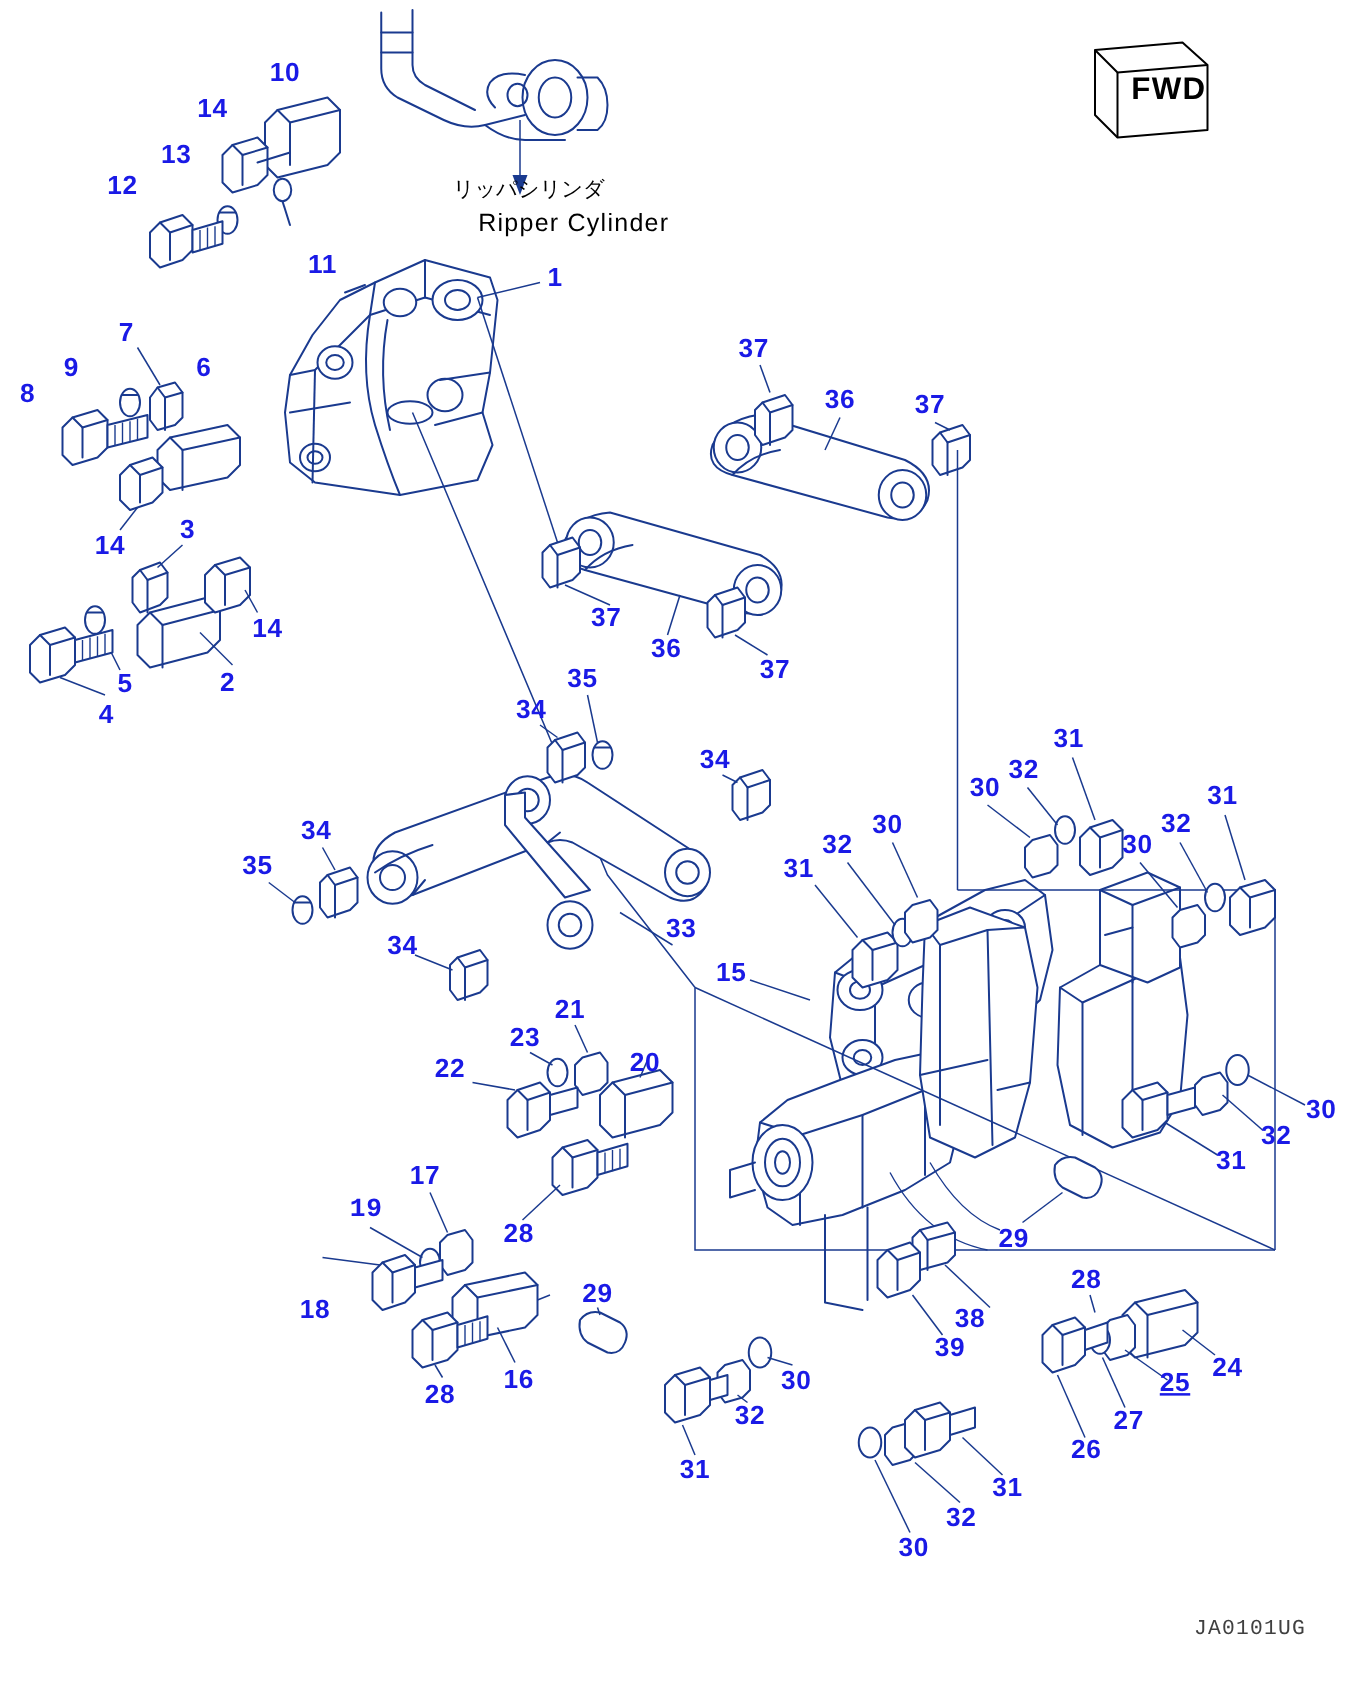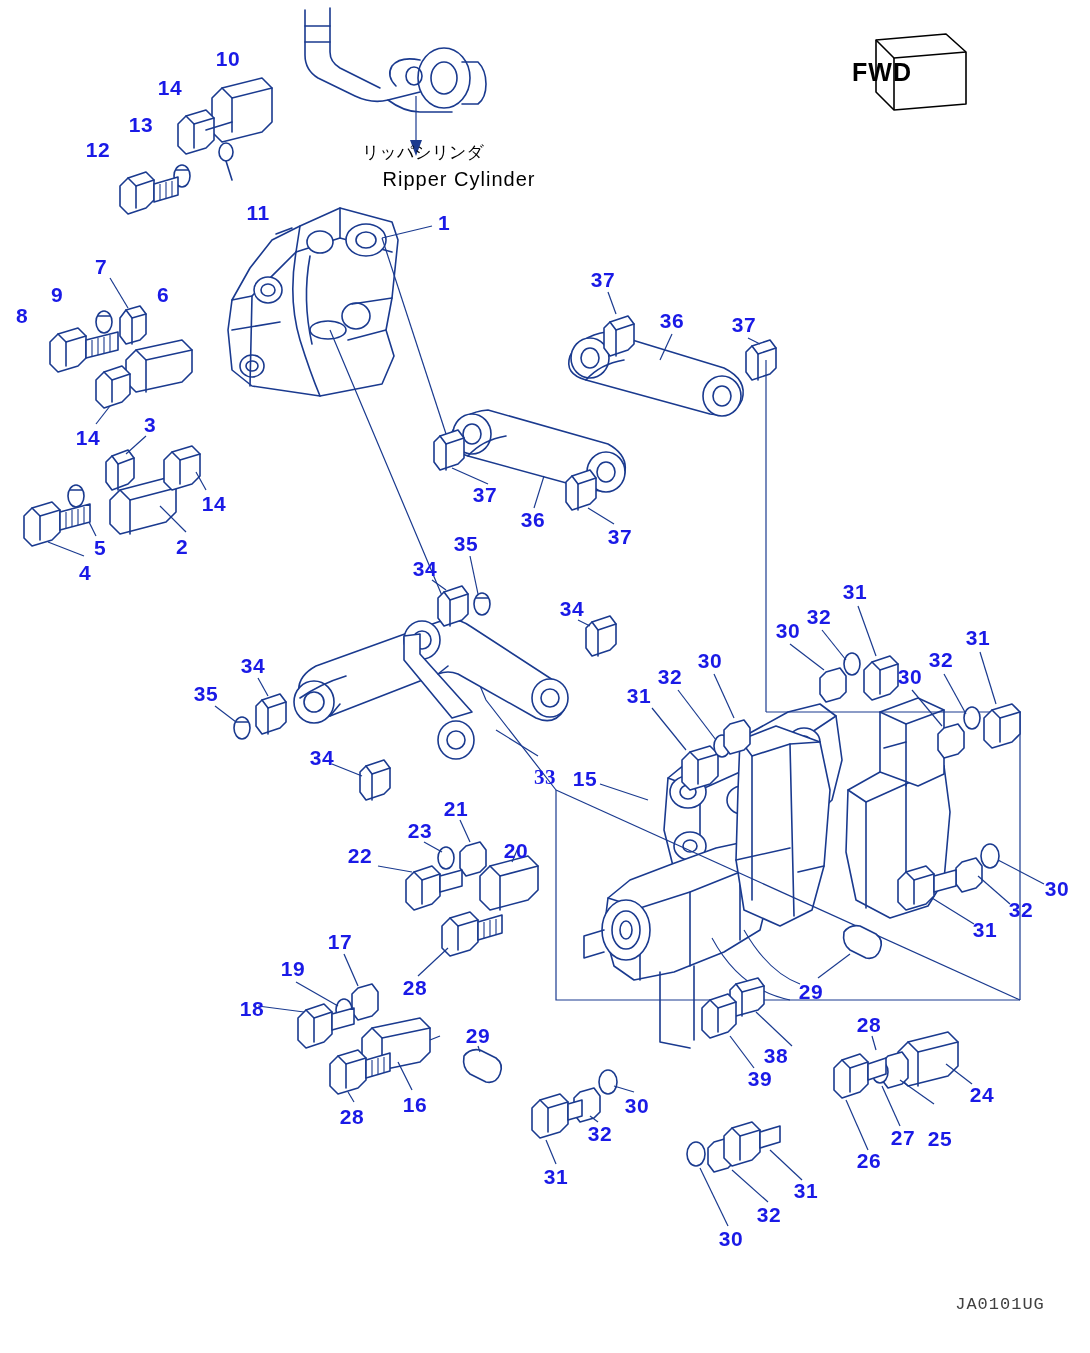--- a/index.html
+++ b/index.html
@@ -529,21 +529,21 @@
       <path class="lead" d="M768 1202 L732 1170"></path>
       <path class="ol2" d="M732 1128 L752 1122 L760 1130 L760 1152 L752 1160 L732 1166 L724 1158 L724 1136 Z"></path>
       <path class="ol" d="M732 1128 L740 1136 L760 1130"></path>
       <path class="ol" d="M740 1136 L740 1160"></path>
       <path class="ol2" d="M760 1132 L780 1126 L780 1142 L760 1148 Z"></path>
       <path class="lead" d="M802 1180 L770 1150"></path>
     </g>
 
   </svg>
 
-  <div class="fwd-text" style="left:882px; top:72px;">FWD</div>
+  <div class="fwd-text" style="left:935px; top:72px;">FWD</div>
 
   <div class="jp-label" style="left:423px; top:152px;">リッパシリンダ</div>
   <div class="en-label" style="left:423px; top:179px;margin-left:36px;">Ripper Cylinder</div>
 
   <div class="drawing-no" style="left:1000px; top:1304px;">JA0101UG</div>
 
   <div class="callout" style="left:228px; top:58px;">10</div>
   <div class="callout" style="left:170px; top:87px;">14</div>
   <div class="callout" style="left:141px; top:124px;">13</div>
   <div class="callout" style="left:98px; top:149px;">12</div>
@@ -573,42 +573,42 @@
   <div class="callout" style="left:788px; top:630px;">30</div>
   <div class="callout" style="left:978px; top:637px;">31</div>
   <div class="callout" style="left:941px; top:659px;">32</div>
   <div class="callout" style="left:910px; top:676px;">30</div>
   <div class="callout" style="left:710px; top:660px;">30</div>
   <div class="callout" style="left:670px; top:676px;">32</div>
   <div class="callout" style="left:639px; top:695px;">31</div>
   <div class="callout" style="left:253px; top:665px;">34</div>
   <div class="callout" style="left:206px; top:693px;">35</div>
   <div class="callout" style="left:322px; top:757px;">34</div>
-  <div class="callout" style="left:545px; top:777px;font-family:Liberation Serif, serif;">33</div>
+  <div class="callout" style="left:545px; top:743px;">33</div>
   <div class="callout" style="left:585px; top:778px;">15</div>
   <div class="callout" style="left:456px; top:808px;">21</div>
   <div class="callout" style="left:420px; top:830px;">23</div>
   <div class="callout" style="left:516px; top:837px;margin-top:13px;">20</div>
   <div class="callout" style="left:360px; top:855px;text-align:center;">22</div>
   <div class="callout" style="left:1057px; top:888px;">30</div>
   <div class="callout" style="left:1021px; top:909px;">32</div>
   <div class="callout" style="left:985px; top:929px;">31</div>
   <div class="callout" style="left:415px; top:987px;">28</div>
   <div class="callout" style="left:340px; top:941px;">17</div>
-  <div class="callout" style="left:293px; top:968px;">19</div>
-  <div class="callout" style="left:252px; top:1008px;">18</div>
+  <div class="callout" style="left:293px; top:968px;font-family:Liberation Mono, monospace;">19</div>
+  <div class="callout" style="left:252px; top:1048px;">18</div>
   <div class="callout" style="left:811px; top:991px;">29</div>
   <div class="callout" style="left:478px; top:1035px;">29</div>
   <div class="callout" style="left:415px; top:1104px;">16</div>
   <div class="callout" style="left:352px; top:1116px;">28</div>
   <div class="callout" style="left:776px; top:1055px;">38</div>
   <div class="callout" style="left:760px; top:1078px;">39</div>
   <div class="callout" style="left:869px; top:1024px;">28</div>
   <div class="callout" style="left:982px; top:1094px;">24</div>
-  <div class="callout" style="left:940px; top:1138px;">25</div>
+  <div class="callout" style="left:940px; top:1106px;text-decoration:underline;">25</div>
   <div class="callout" style="left:903px; top:1137px;">27</div>
   <div class="callout" style="left:869px; top:1160px;">26</div>
   <div class="callout" style="left:637px; top:1105px;">30</div>
   <div class="callout" style="left:600px; top:1133px;">32</div>
   <div class="callout" style="left:556px; top:1176px;">31</div>
   <div class="callout" style="left:806px; top:1190px;">31</div>
   <div class="callout" style="left:769px; top:1214px;">32</div>
   <div class="callout" style="left:731px; top:1238px;">30</div>
 
 </div>

